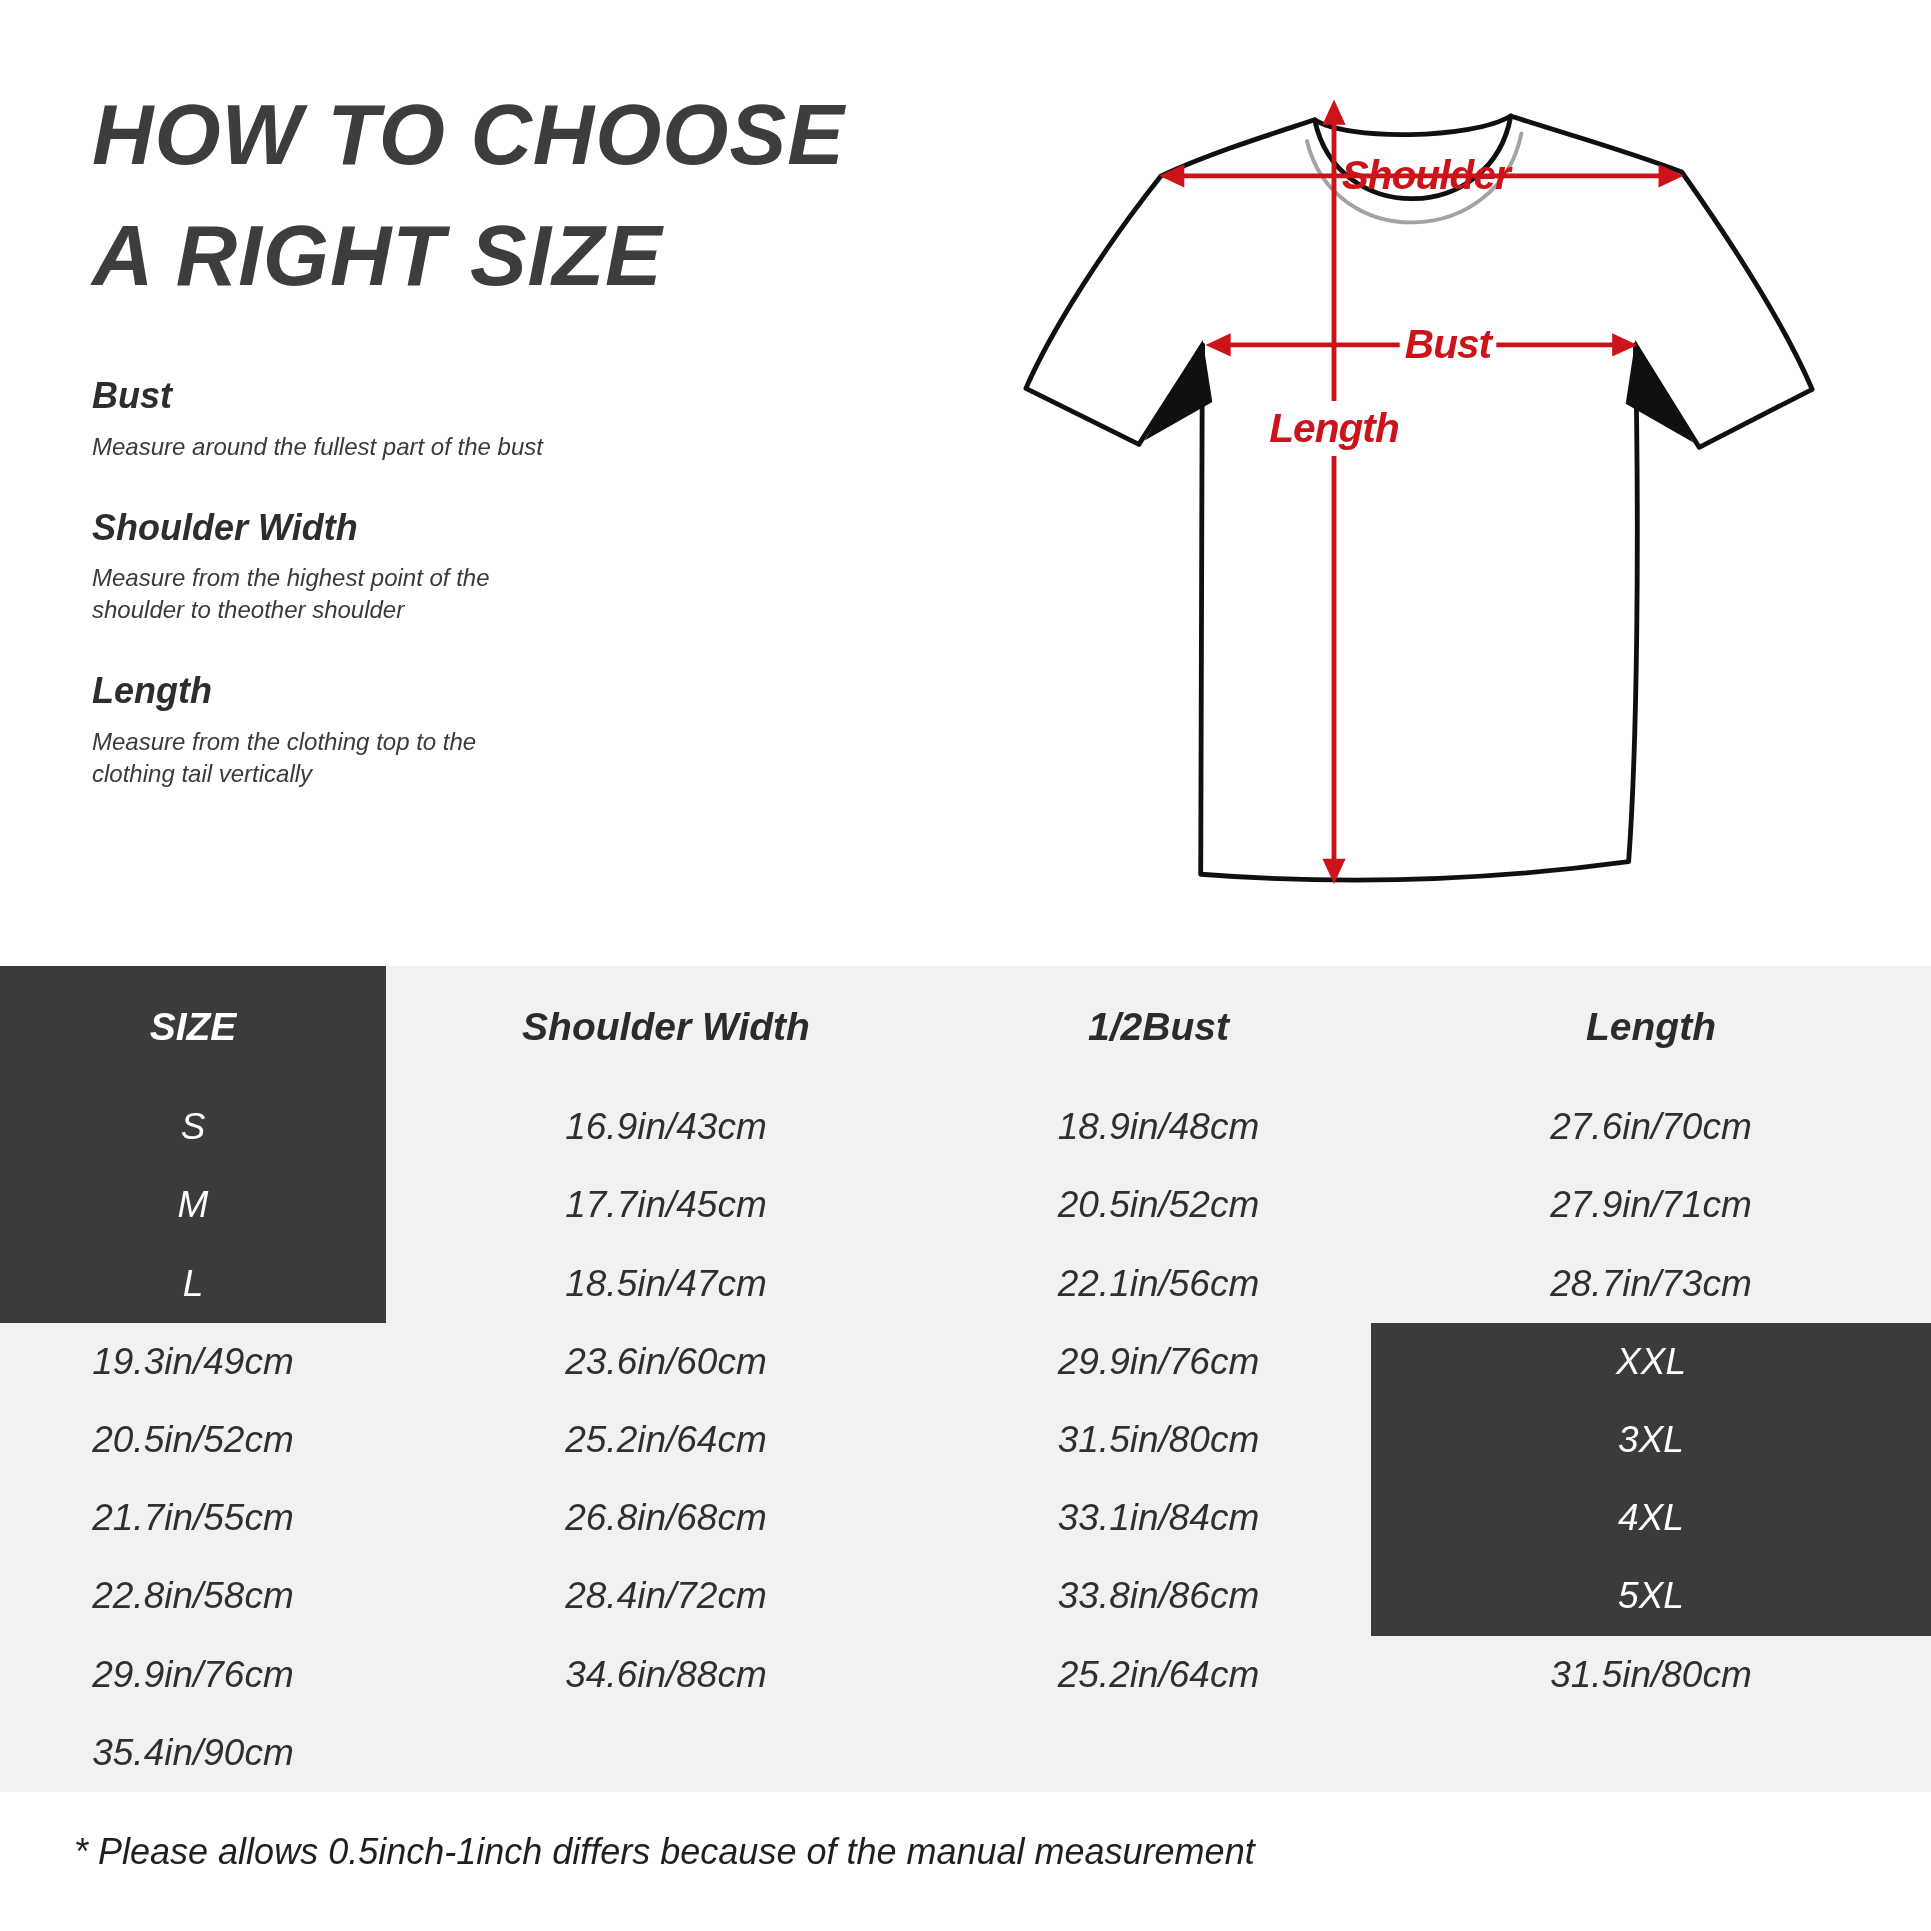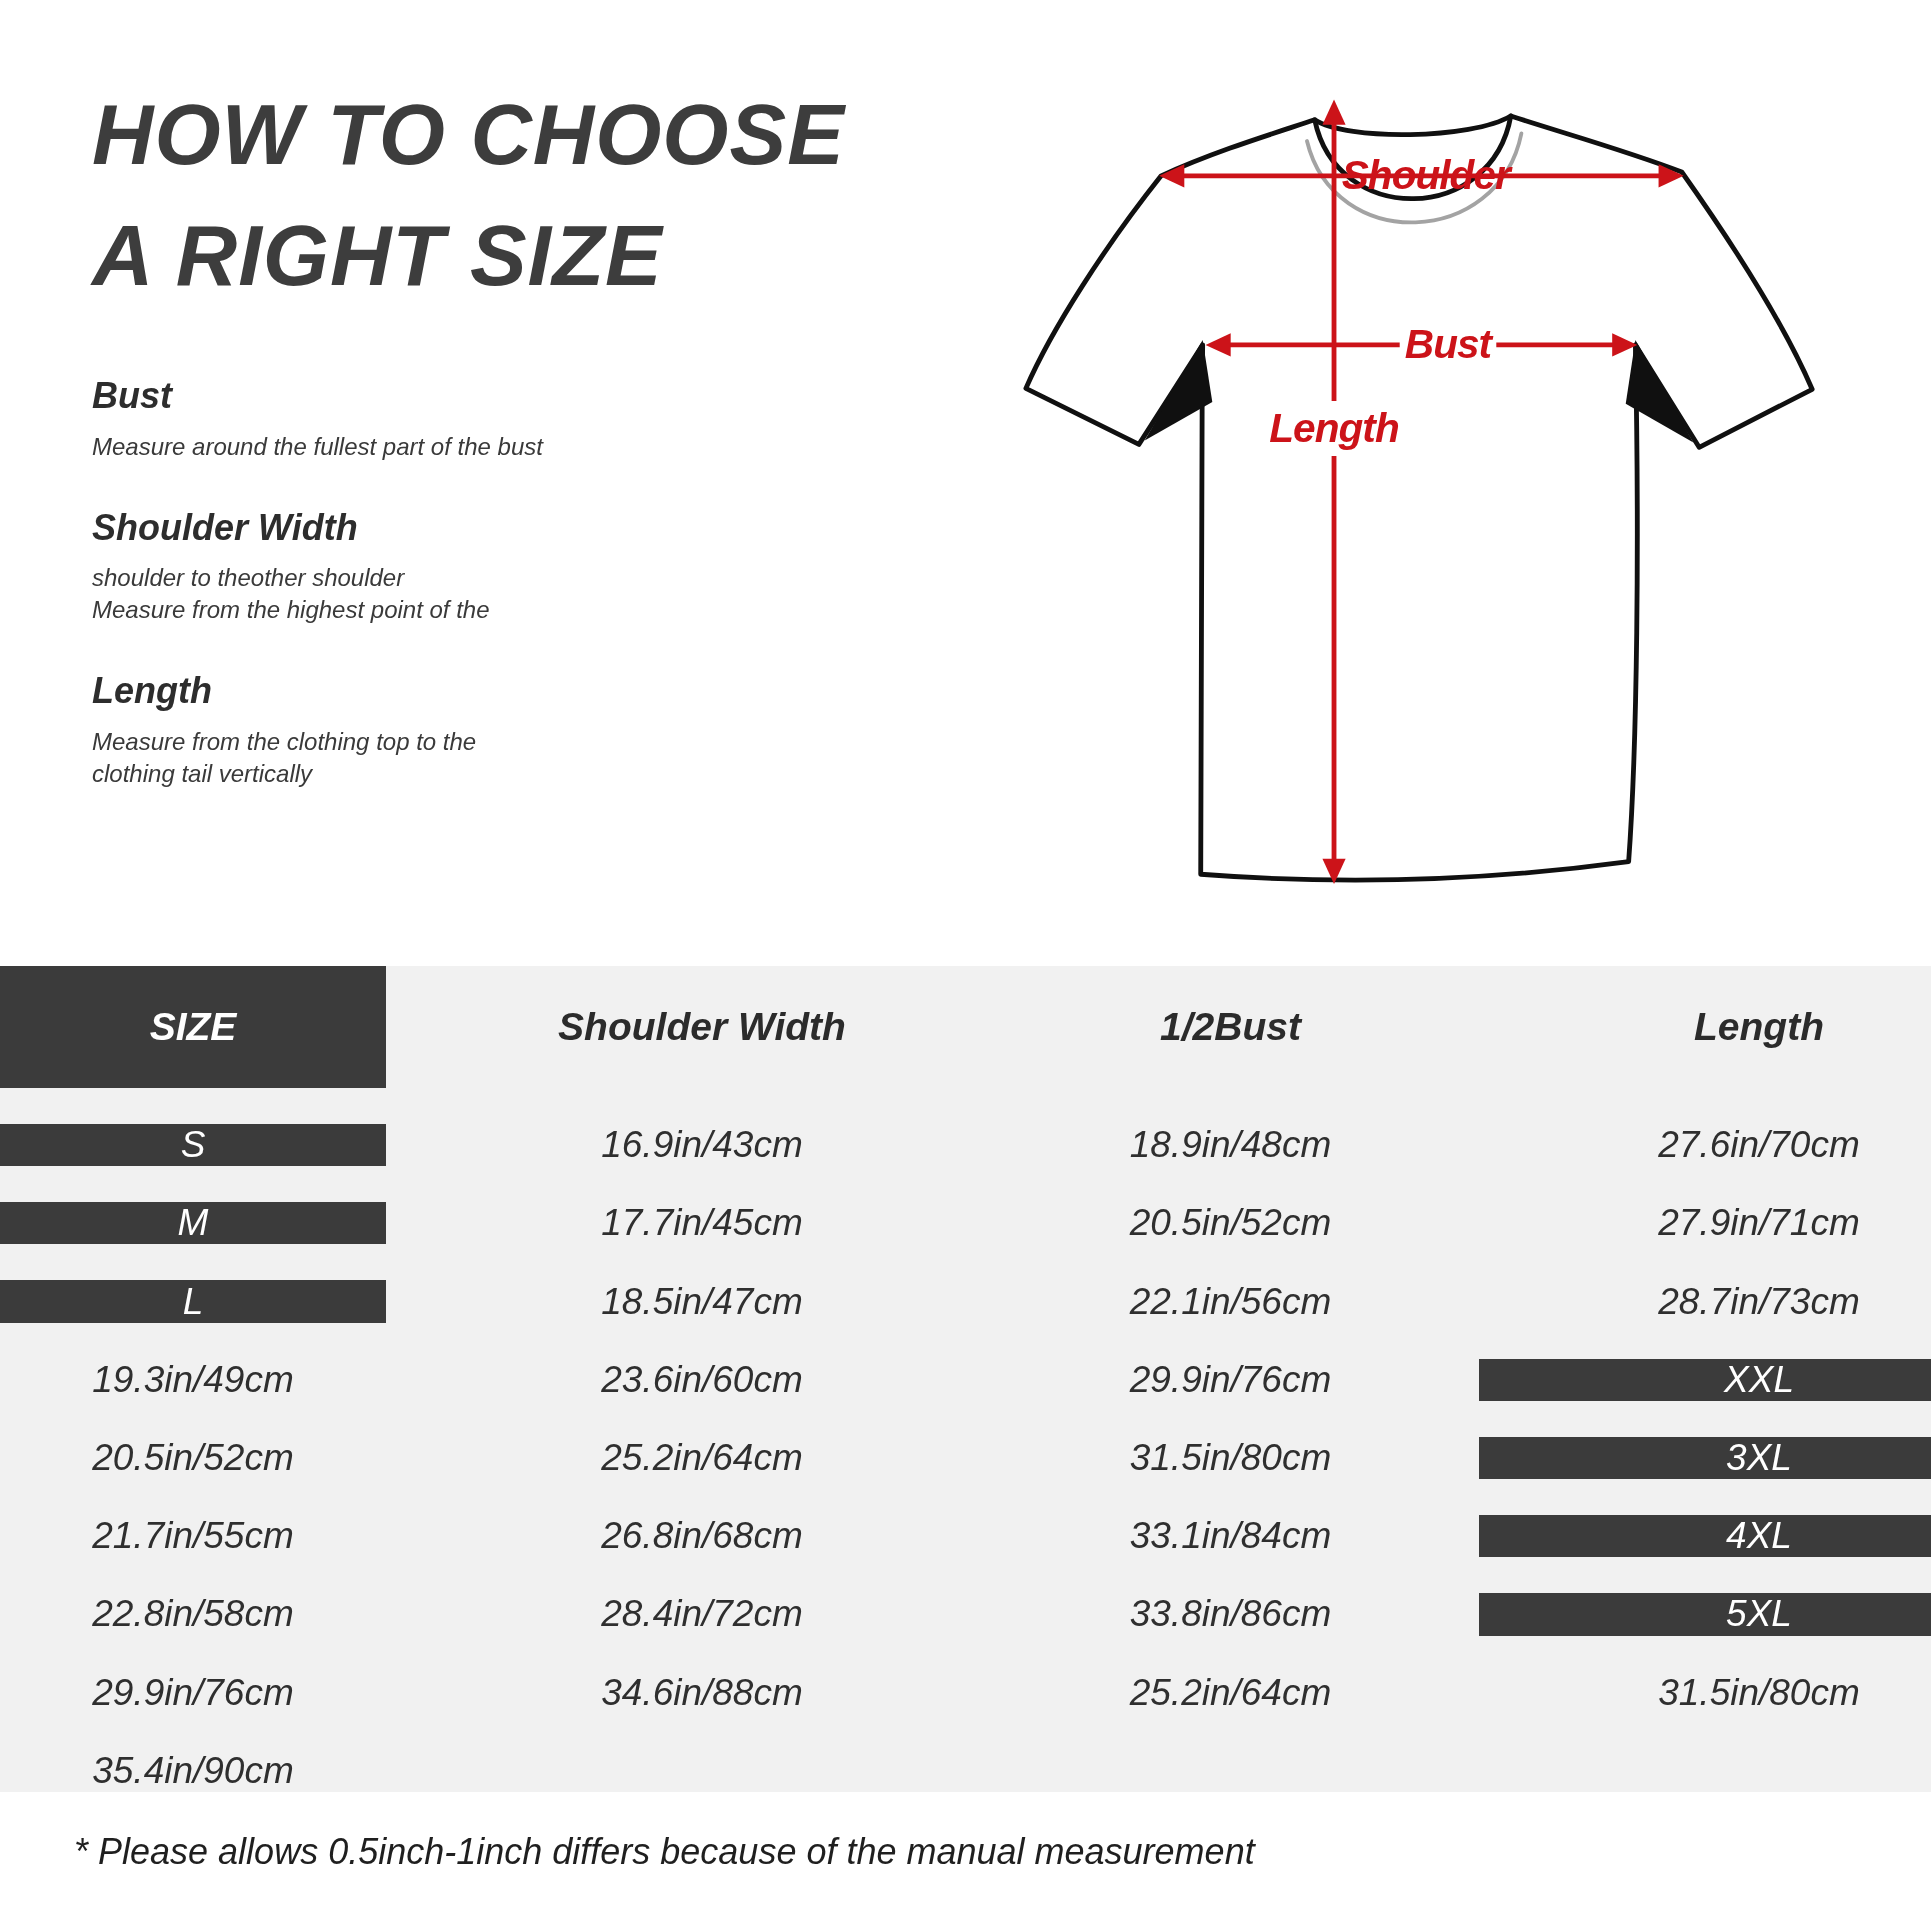--- a/index.html
+++ b/index.html
@@ -31,21 +31,20 @@
     font-family:"Liberation Sans","DejaVu Sans",sans-serif; letter-spacing:-1px;
   }
 
   
   .size-table {
     position:absolute; left:0; top:966px; width:1931px; height:826px;
     background:var(--tablebg,#f1f1f1);
     display:grid;
     grid-template-columns:386px 560px 425px 560px;
     grid-template-rows:122px repeat(9,1fr);
-    gap:36px;
   }
   .cell { display:flex; align-items:center; justify-content:center; font-size:37px; color:#2f2f2f; }
   .cell.dark { background:var(--sidebar,#3b3b3b); color:#ffffff; }
   .cell.head { font-weight:bold; font-size:39px; color:#2b2b2b; }
   .cell.dark.head { color:#ffffff; }
 
   .footnote { position:absolute; left:50px; top:1831px; font-size:36px; color:#1f1f1f;margin-left:24px; }
 </style>
 </head>
 <body style="--red: #cc1319; --sidebar: #3b3b3b; --tablebg: #f1f1f1; --outline: #101010; --title: #3d3d3d;">
@@ -57,22 +56,22 @@
     <div>A RIGHT SIZE</div>
   </div>
 
   <div class="instructions">
     <div class="inst">
       <h3>Bust</h3>
       <p>Measure around the fullest part of the bust</p>
     </div>
     <div class="inst">
       <h3>Shoulder Width</h3>
+      <p>Measure from the highest point of the</p>
       <p>shoulder to theother shoulder</p>
-      <p>Measure from the highest point of the</p>
     </div>
     <div class="inst">
       <h3>Length</h3>
       <p>Measure from the clothing top to the</p>
       <p>clothing tail vertically</p>
     </div>
   </div>
 
   <svg class="diagram" width="908" height="908" viewBox="0 0 940 940">
 

